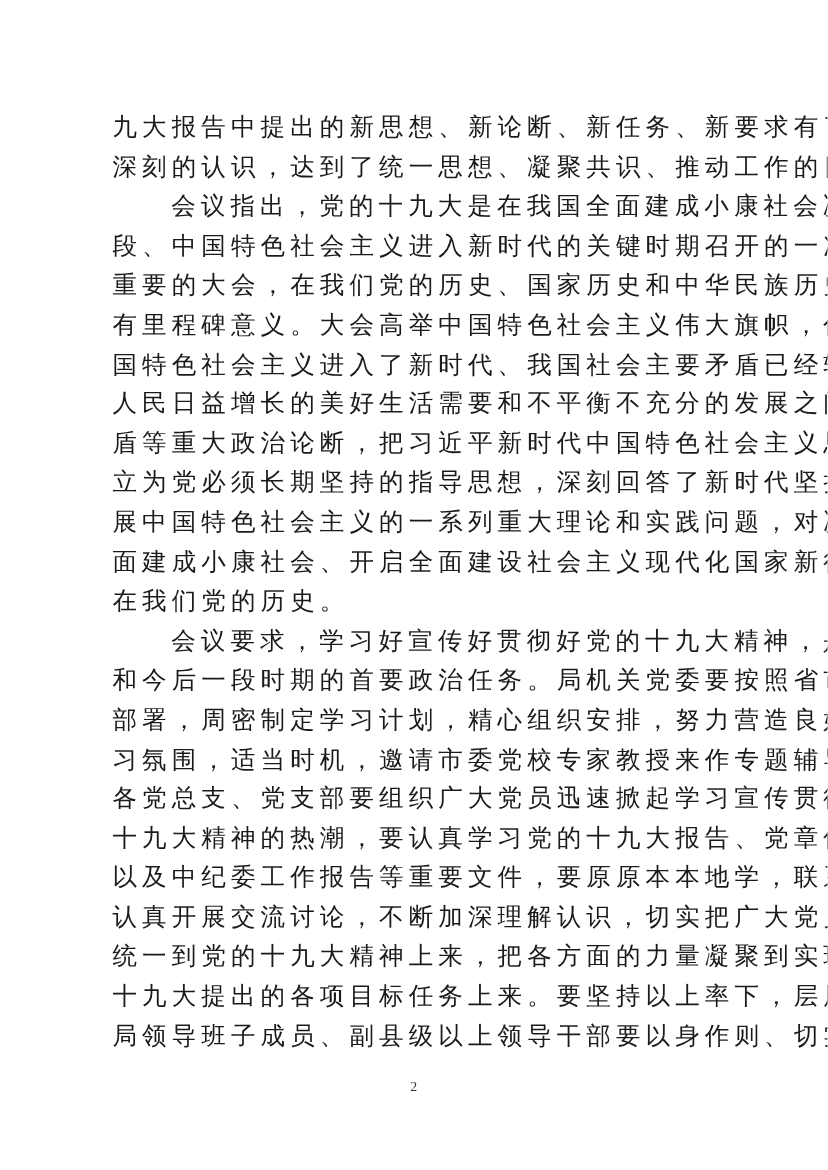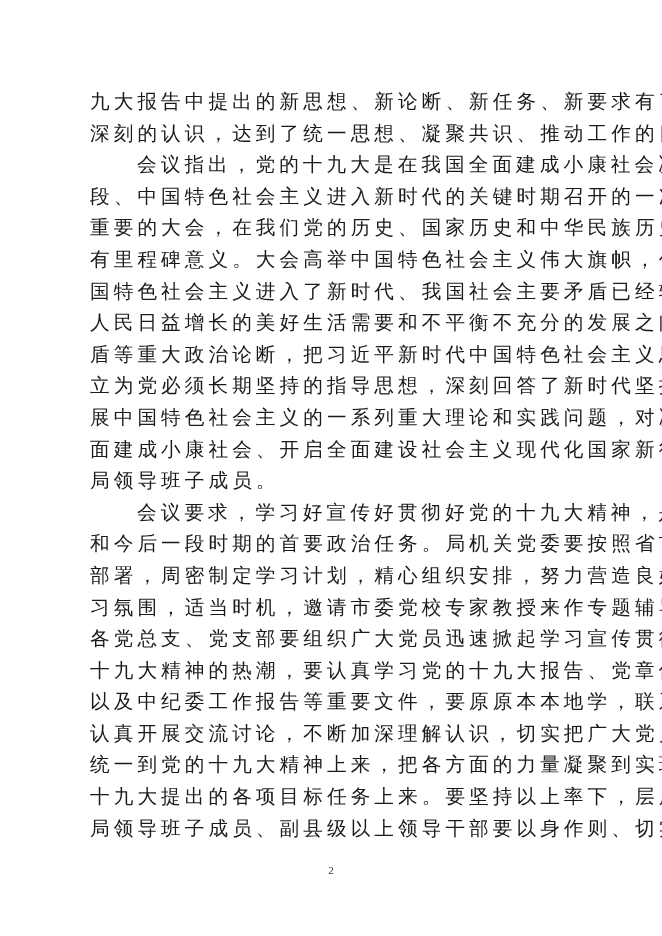--- a/index.html
+++ b/index.html
@@ -61,21 +61,21 @@
     <span class="line indent">会议指出，党的十九大是在我国全面建成小康社会决胜阶</span>
     <span class="line">段、中国特色社会主义进入新时代的关键时期召开的一次十分</span>
     <span class="line">重要的大会，在我们党的历史、国家历史和中华民族历史上具</span>
     <span class="line">有里程碑意义。大会高举中国特色社会主义伟大旗帜，作出中</span>
     <span class="line">国特色社会主义进入了新时代、我国社会主要矛盾已经转化为</span>
     <span class="line">人民日益增长的美好生活需要和不平衡不充分的发展之间的矛</span>
     <span class="line">盾等重大政治论断，把习近平新时代中国特色社会主义思想确</span>
     <span class="line">立为党必须长期坚持的指导思想，深刻回答了新时代坚持和发</span>
     <span class="line">展中国特色社会主义的一系列重大理论和实践问题，对决胜全</span>
     <span class="line">面建成小康社会、开启全面建设社会主义现代化国家新征程作</span>
-    <span class="line">局领导班子成员。</span>
+    <span class="line">在我们党的历史。</span>
     <span class="line indent">会议要求，学习好宣传好贯彻好党的十九大精神，是当前</span>
     <span class="line">和今后一段时期的首要政治任务。局机关党委要按照省市统一</span>
     <span class="line">部署，周密制定学习计划，精心组织安排，努力营造良好的学</span>
     <span class="line">习氛围，适当时机，邀请市委党校专家教授来作专题辅导报告。</span>
     <span class="line">各党总支、党支部要组织广大党员迅速掀起学习宣传贯彻党的</span>
     <span class="line">十九大精神的热潮，要认真学习党的十九大报告、党章修正案</span>
     <span class="line">以及中纪委工作报告等重要文件，要原原本本地学，联系实际</span>
     <span class="line">认真开展交流讨论，不断加深理解认识，切实把广大党员干部</span>
     <span class="line">统一到党的十九大精神上来，把各方面的力量凝聚到实现党的</span>
     <span class="line">十九大提出的各项目标任务上来。要坚持以上率下，层层示范，</span>

